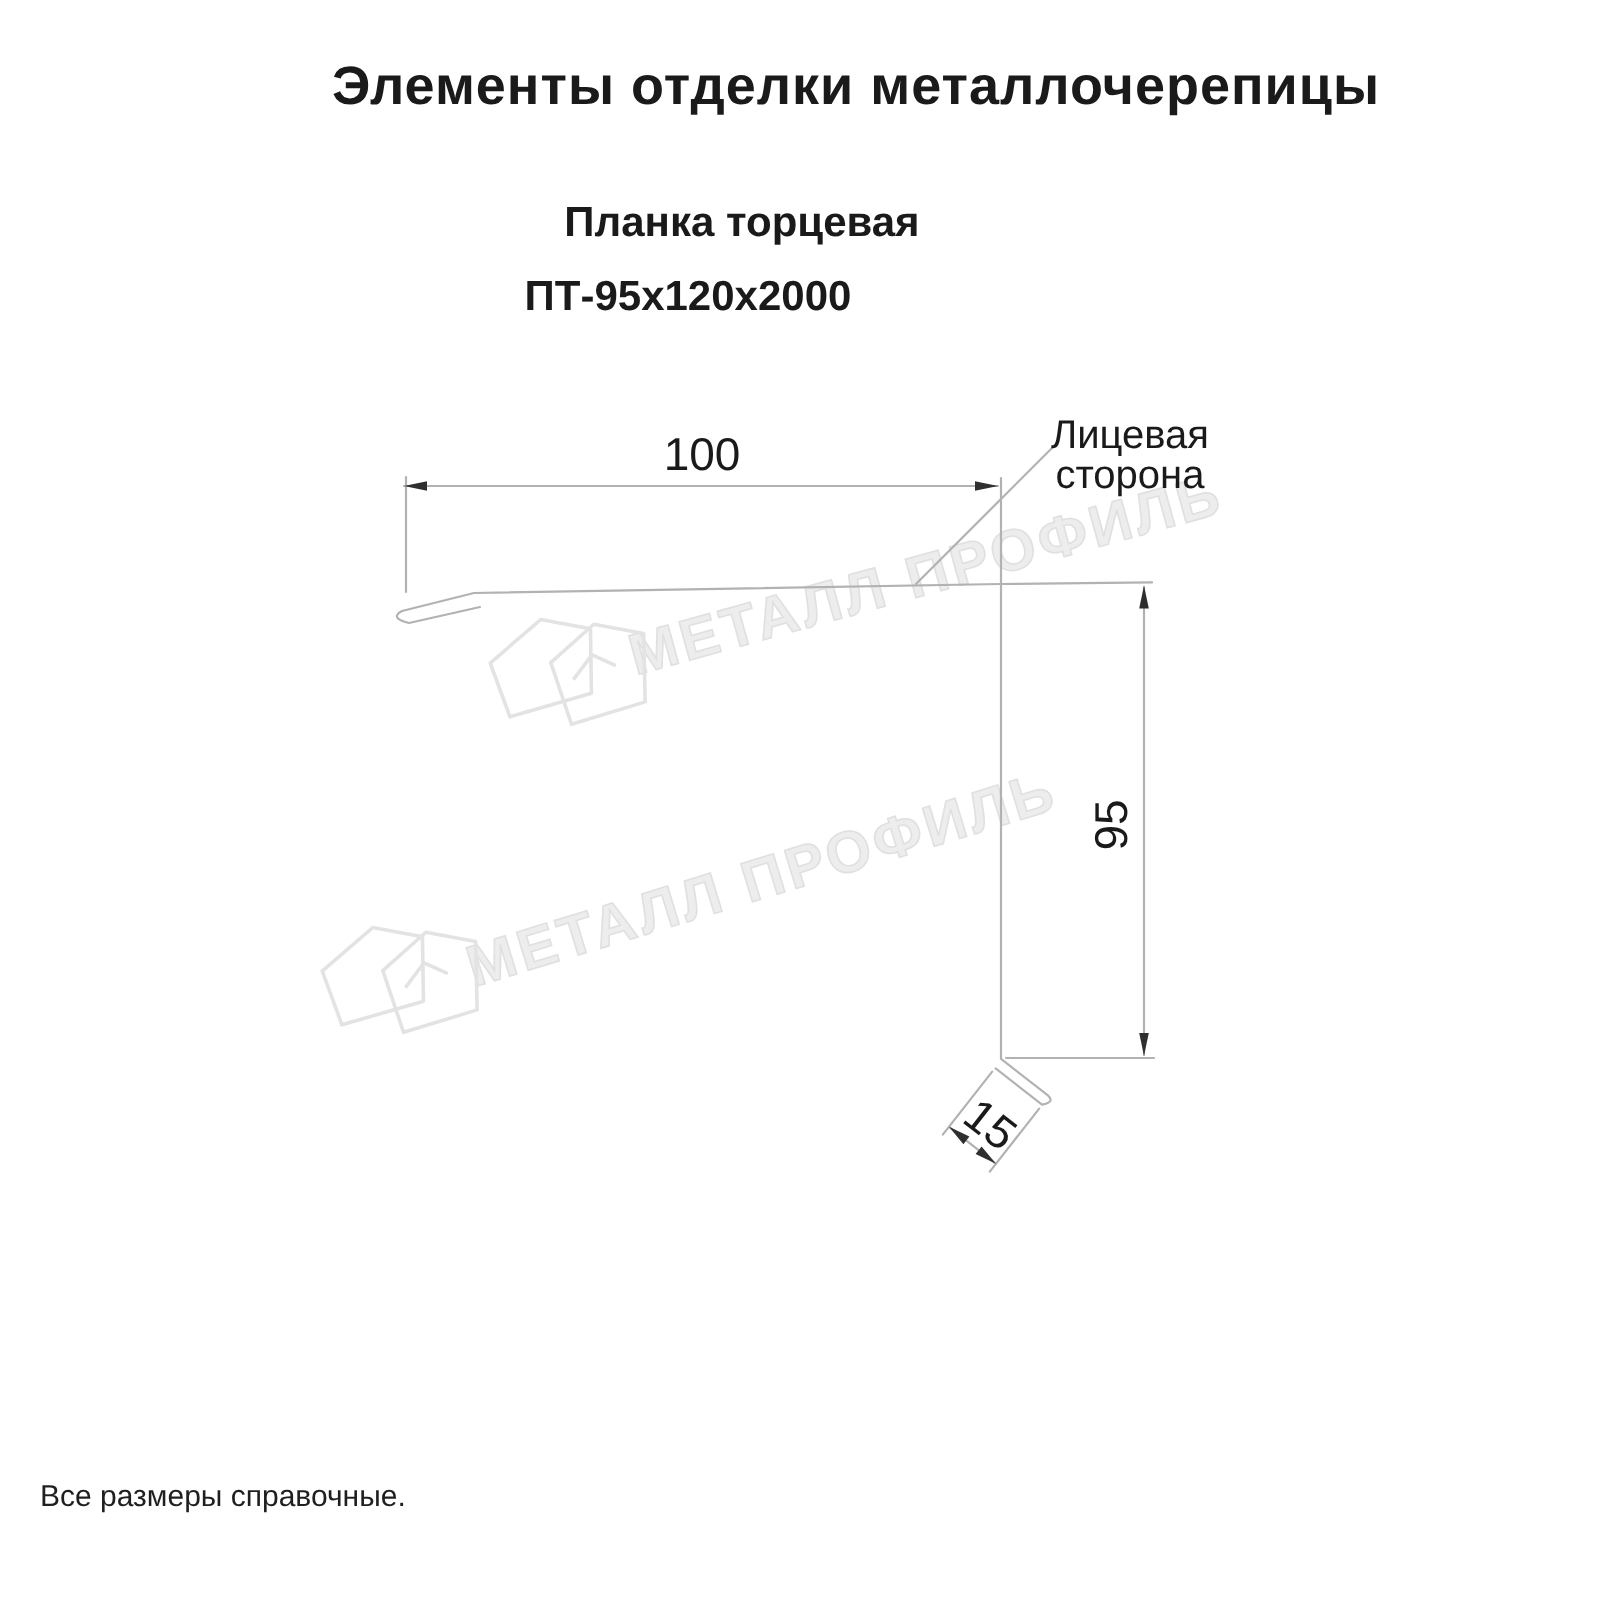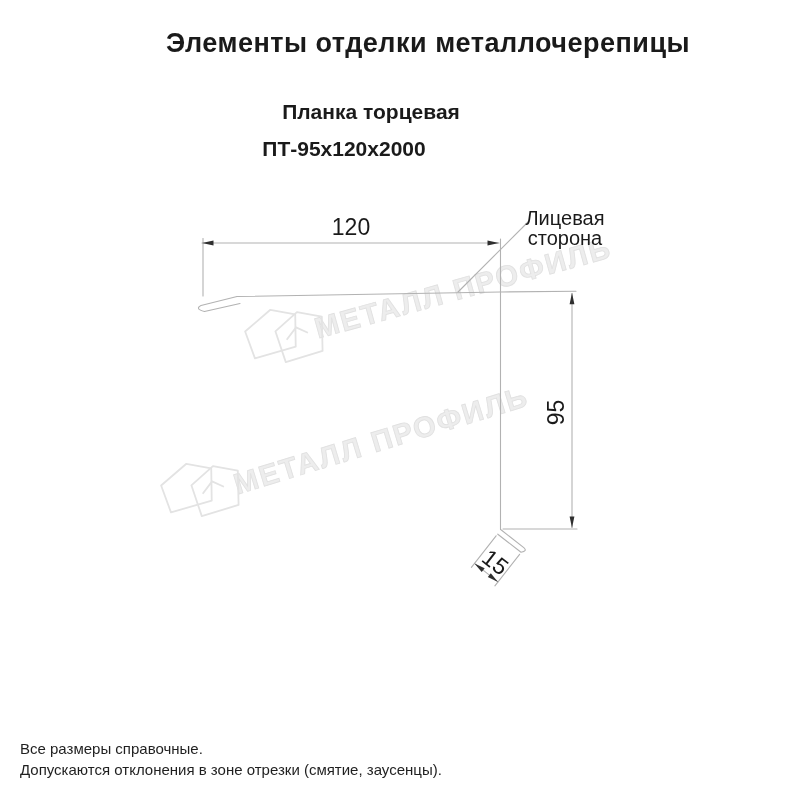--- a/index.html
+++ b/index.html
@@ -91,25 +91,24 @@
       <line class="ln" x1="496.1" y1="535.8" x2="471.4" y2="567.3"></line>
       <line class="ln" x1="519.6" y1="554.3" x2="494.9" y2="585.8"></line>
       <line class="ln" x1="474.5" y1="563.4" x2="498" y2="581.9"></line>
       <polygon class="arr" points="474.5,563.4 481.7,572.1 484.7,568.3"></polygon>
       <polygon class="arr" points="498,581.9 487.8,577.0 490.8,573.2"></polygon>
     </g>
 
     <line class="ln" x1="529" y1="221" x2="458" y2="292"></line>
   </svg>
 
-  <div class="abs dim-label dim-120">120</div>
+  <div class="abs dim-label dim-120">100</div>
   <div class="abs dim-label dim-95">95</div>
   <div class="abs dim-label dim-15">15</div>
 
   <div class="abs face-side">
     <div>Лицевая</div>
     <div>сторона</div>
   </div>
 
   <div class="abs footer-note note1">Все размеры справочные.</div>
-  <div class="abs footer-note note2">Допускаются отклонения в зоне отрезки (смятие, заусенцы).</div>
 
 </div>
 
 </body></html>

